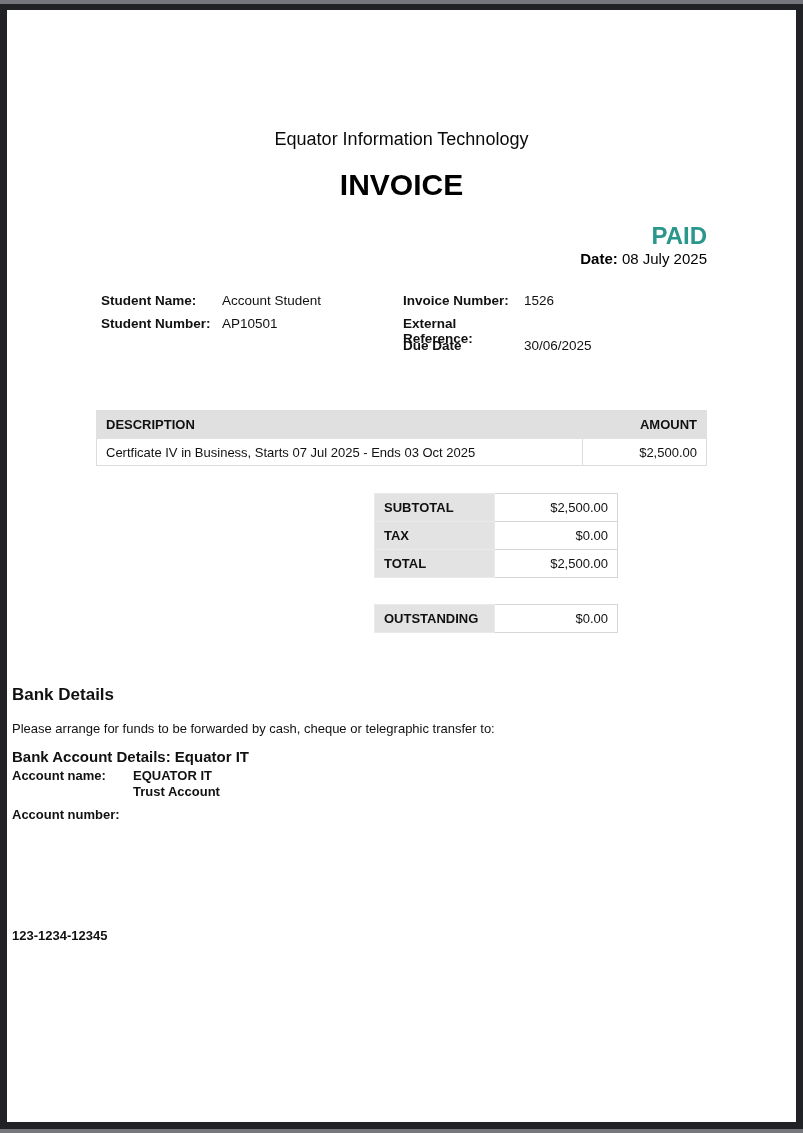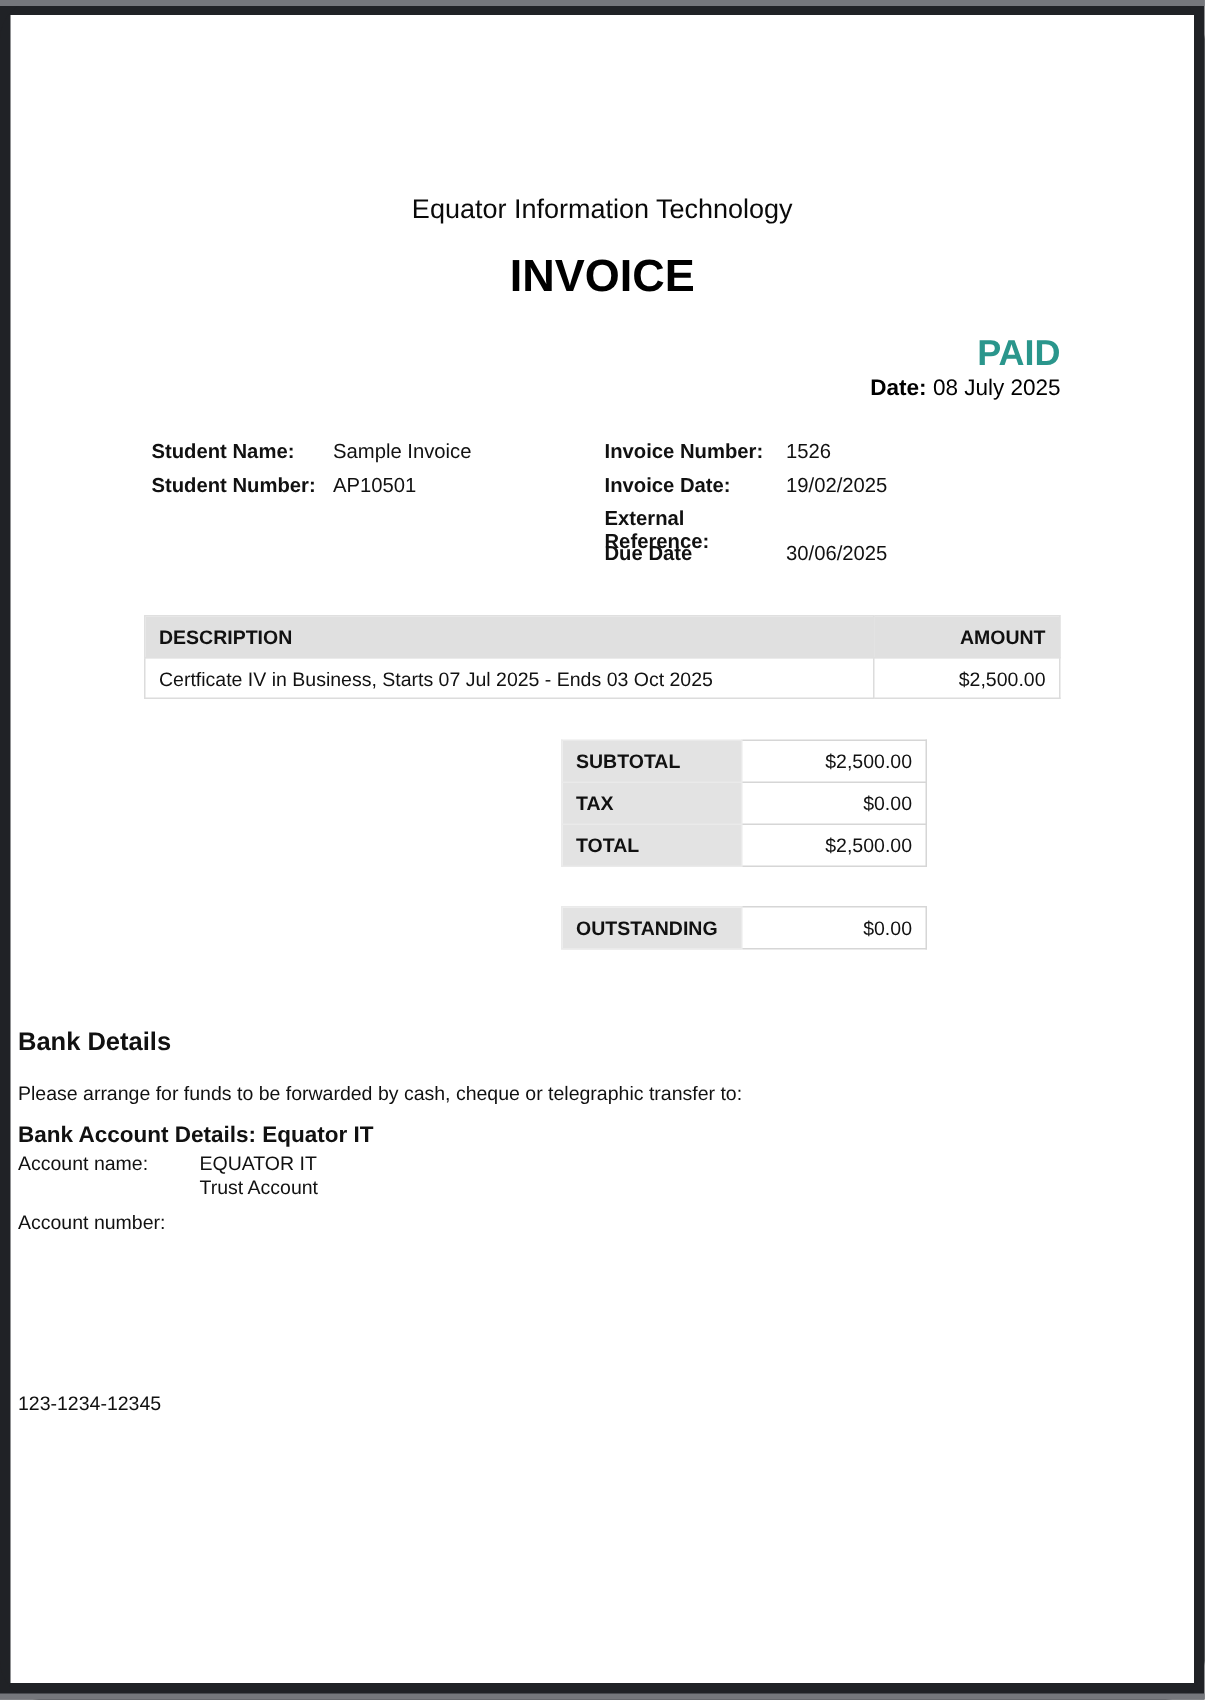--- a/index.html
+++ b/index.html
@@ -83,21 +83,21 @@
   }
   .bank-instruction {
     position: absolute; top: 711px; left: 5px;
     font-size: 13px;
   }
   .bank-account-heading {
     position: absolute; top: 738px; left: 5px;
     font-size: 15px; font-weight: bold;
   }
   .bank-rows { position: absolute; top: 758px; left: 5px; font-size: 13px; }
-  .bank-row { display: flex; margin-bottom: 8px; }
+  .bank-row { display: flex; margin-bottom: 8px; font-weight: bold; }
   .bank-row .lbl { width: 121px; flex: 0 0 121px; }
   .bank-row .val div { line-height: 15.5px; }
   .bank-row + .bank-row { margin-top: 0; }
   .bank-row.number { margin-top: 8px; flex-direction: column; }
 </style>
 </head>
 <body>
 
 <div class="screen">
   <div class="edge-strip top"></div>
@@ -112,35 +112,31 @@
       <div class="paid-badge">PAID</div>
       <div class="date-line">
         <span class="lbl">Date:</span>
         <span class="val">08 July 2025</span>
       </div>
 
       <div class="info-grid">
         <div class="info-col left">
           <div class="info-row">
             <span class="lbl">Student Name:</span>
-            <span class="val">Sample Invoice</span>
+            <span class="val">Account Student</span>
           </div>
           <div class="info-row">
             <span class="lbl">Student Number:</span>
             <span class="val">AP10501</span>
           </div>
         </div>
         <div class="info-col right">
           <div class="info-row">
             <span class="lbl">Invoice Number:</span>
             <span class="val">1526</span>
-          </div>
-          <div class="info-row">
-            <span class="lbl">Invoice Date:</span>
-            <span class="val">19/02/2025</span>
           </div>
           <div class="info-row">
             <span class="lbl">External Reference:</span>
             <span class="val"></span>
           </div>
           <div class="info-row">
             <span class="lbl">Due Date</span>
             <span class="val">30/06/2025</span>
           </div>
         </div>

